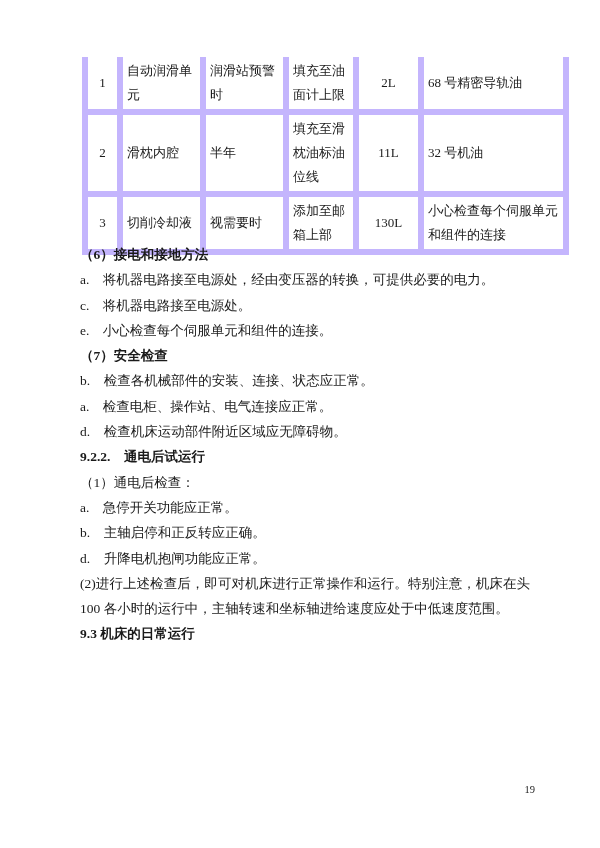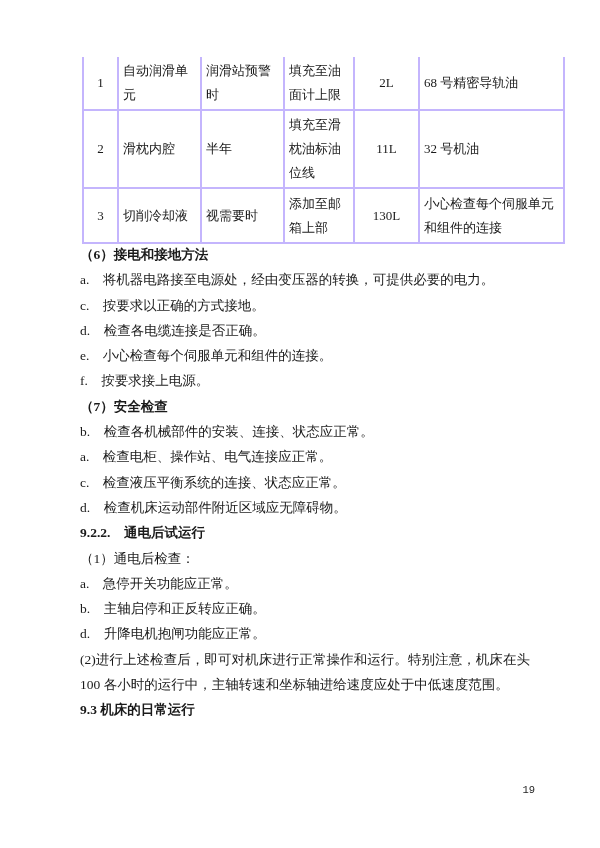--- a/index.html
+++ b/index.html
@@ -7,41 +7,41 @@
     position:relative;width:600px;height:848px;background:#ffffff;overflow:hidden;
     font-family:"Liberation Serif","DejaVu Serif",serif;color:#1a1a1a;
   }
   
   .tbl{
     position:absolute;left:82px;top:57px;width:481px;
     border-collapse:collapse;table-layout:fixed;
     font-size:13px;
   }
   .tbl td{
-    border:2px solid #c4b5fd;
+    border:6px solid #c4b5fd;
     vertical-align:middle;
     padding:2px 4px;
     line-height:24px;
     overflow:hidden;
   }
   .tbl tr:first-child td{border-top:none;}
   .tbl td.ctr{text-align:center;padding:2px 1px;}
   .r1{height:53px;}
   .r2{height:52px;}
   .r3{height:55px;}
   
   .content{
     position:absolute;left:80px;top:242px;width:450px;
     font-size:13.5px;
   }
   .block{line-height:25.3px;text-align:justify;}
   .heading{font-weight:bold;text-align:left;}
   .pagenum{
     position:absolute;left:505px;top:784px;width:30px;
-    font-size:10.5px;text-align:right;color:#222;font-family:Liberation Mono, monospace;
+    font-size:10.5px;text-align:right;color:#222;
   }
 </style>
 </head>
 <body>
 
 <div class="page">
 
   <table class="tbl">
     <colgroup>
       <col style="width:35px">
@@ -75,28 +75,25 @@
       <td>添加至邮箱上部</td>
       <td class="ctr">130L</td>
       <td>小心检查每个伺服单元和组件的连接</td>
     </tr>
   </tbody>
     </table>
 
   <div class="content">
     <div class="block heading">（6）接电和接地方法</div>
     <div class="block">a.　将机器电路接至电源处，经由变压器的转换，可提供必要的电力。</div>
-    <div class="block">c.　按要求以正确的方式接地。</div>
-    <div class="block">d.　检查各电缆连接是否正确。</div>
+    <div class="block">c.　将机器电路接至电源处。</div>
     <div class="block">e.　小心检查每个伺服单元和组件的连接。</div>
-    <div class="block">f.　按要求接上电源。</div>
     <div class="block heading">（7）安全检查</div>
     <div class="block">b.　检查各机械部件的安装、连接、状态应正常。</div>
     <div class="block">a.　检查电柜、操作站、电气连接应正常。</div>
-    <div class="block">c.　检查液压平衡系统的连接、状态应正常。</div>
     <div class="block">d.　检查机床运动部件附近区域应无障碍物。</div>
     <div class="block heading">9.2.2.　通电后试运行</div>
     <div class="block">（1）通电后检查：</div>
     <div class="block">a.　急停开关功能应正常。</div>
     <div class="block">b.　主轴启停和正反转应正确。</div>
     <div class="block">d.　升降电机抱闸功能应正常。</div>
     <div class="block">(2)进行上述检查后，即可对机床进行正常操作和运行。特别注意，机床在头 100 各小时的运行中，主轴转速和坐标轴进给速度应处于中低速度范围。</div>
     <div class="block heading">9.3 机床的日常运行</div>
   </div>
 

